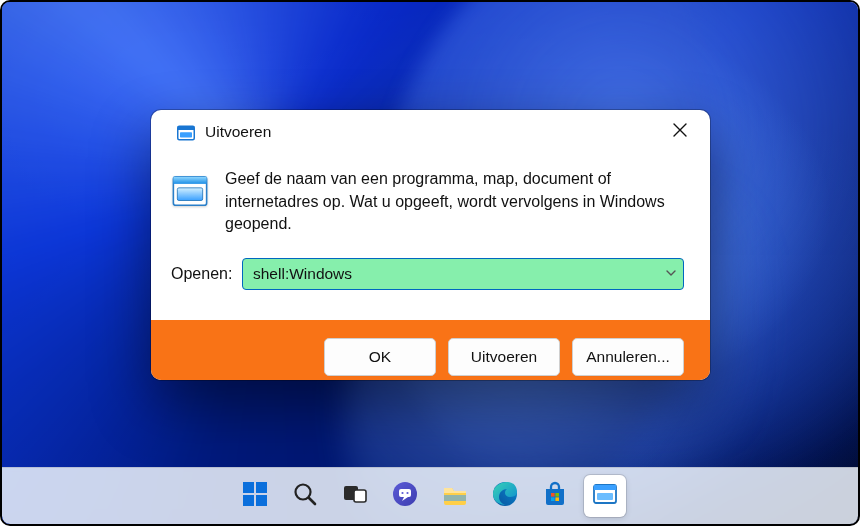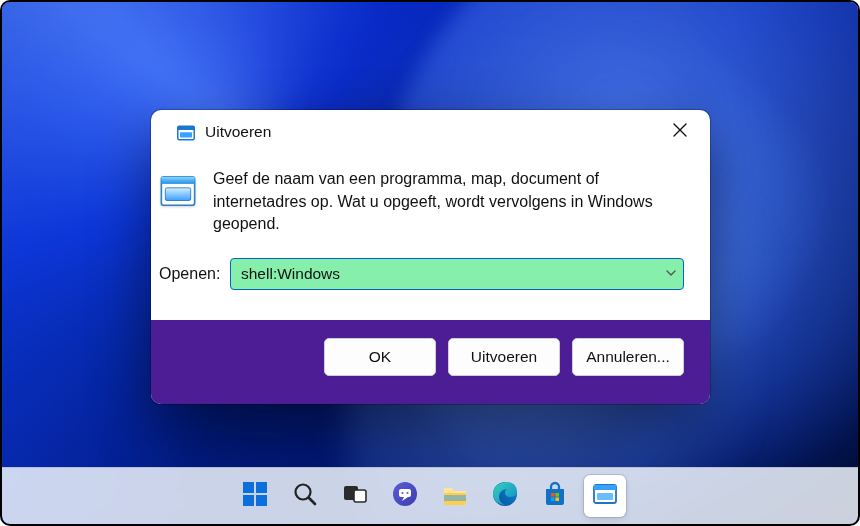--- a/index.html
+++ b/index.html
@@ -31,33 +31,33 @@
     background:#fff;border-radius:10px;
     box-shadow:0 25px 60px rgba(0,0,0,.45),0 0 0 1px rgba(0,0,0,.25);
     overflow:hidden;
   }
   .titlebar{display:flex;align-items:center;height:44px;padding:0 8px 0 26px;}
   .titlebar-icon{width:18px;height:18px;margin-right:10px;margin-top:1px;}
   .title{font-size:15.5px;color:#111;flex:1;}
   .close-btn{display:flex;align-items:center;justify-content:center;width:44px;height:36px;border-radius:6px;}
   .close-btn svg{width:14px;height:14px;}
 
-  .content{padding:14px 26px 6px 8px;}
+  .content{padding:14px 26px 6px 20px;}
   .msg-row{display:flex;gap:16px;align-items:flex-start;}
   .big-icon{flex:0 0 auto;margin-top:4px;}
   .big-icon svg{width:38px;height:38px;filter:drop-shadow(0 1px 1px rgba(0,0,0,.18));}
   .msg{font-size:16px;line-height:1.42;color:#111;}
 
   .input-row{display:flex;align-items:center;gap:1px;margin-top:22px;margin-bottom:24px;}
   .input-label{font-size:16px;color:#111;min-width:70px;}
   .combo{flex:1;display:flex;align-items:center;border:1.5px solid #0067c0;border-radius:4px;height:30px;padding:0 6px 0 8px;background:#86efac;}
   .combo input{flex:1;border:none;outline:none;font-size:15.5px;font-family:inherit;color:#111;background:transparent;}
   .combo .caret{color:#555;}
 
-  .button-bar{background:#4c1d95;padding:18px 26px 28px;display:flex;justify-content:flex-end;gap:12px;}
+  .button-bar{background:#f97316;padding:18px 26px 4px;display:flex;justify-content:flex-end;gap:12px;}
   .btn{min-width:110px;height:36px;border:1px solid #cfcfcf;background:#fdfdfd;border-radius:5px;
        display:flex;align-items:center;justify-content:center;font-size:15.5px;color:#111;box-shadow:0 1px 0 rgba(0,0,0,.02);}
 
   
   .taskbar{position:absolute;left:0;right:0;bottom:0;height:56px;
     background:rgba(238,244,252,.85);border-top:1px solid rgba(0,0,0,.1);
     display:flex;align-items:center;justify-content:center;gap:8px;
     backdrop-filter:blur(2px);}
   .tb-item{width:42px;height:42px;border-radius:6px;display:flex;align-items:center;justify-content:center;}
   .tb-item.active{background:#fff;box-shadow:0 0 0 1px rgba(0,0,0,.12),0 2px 6px rgba(0,0,0,.12);}

